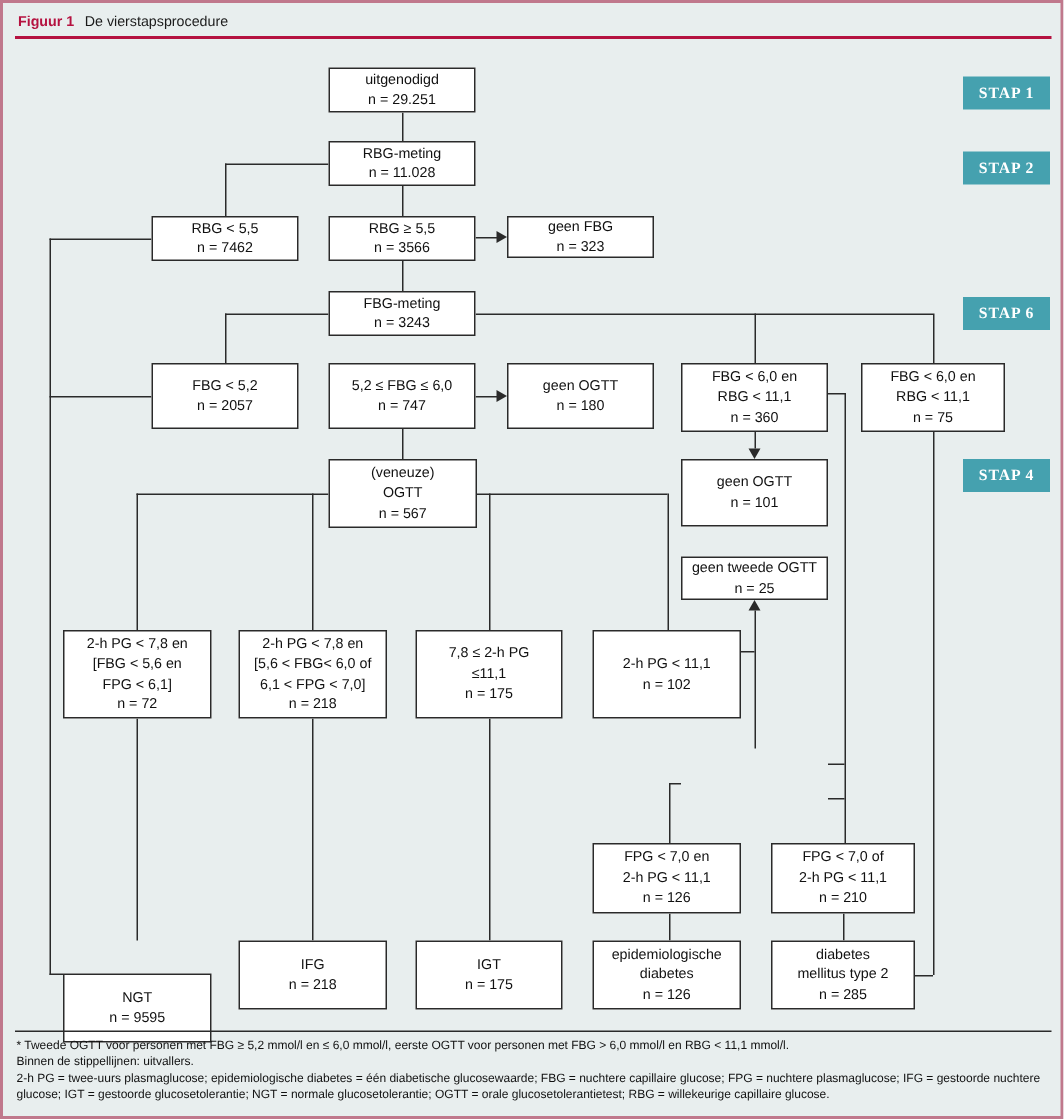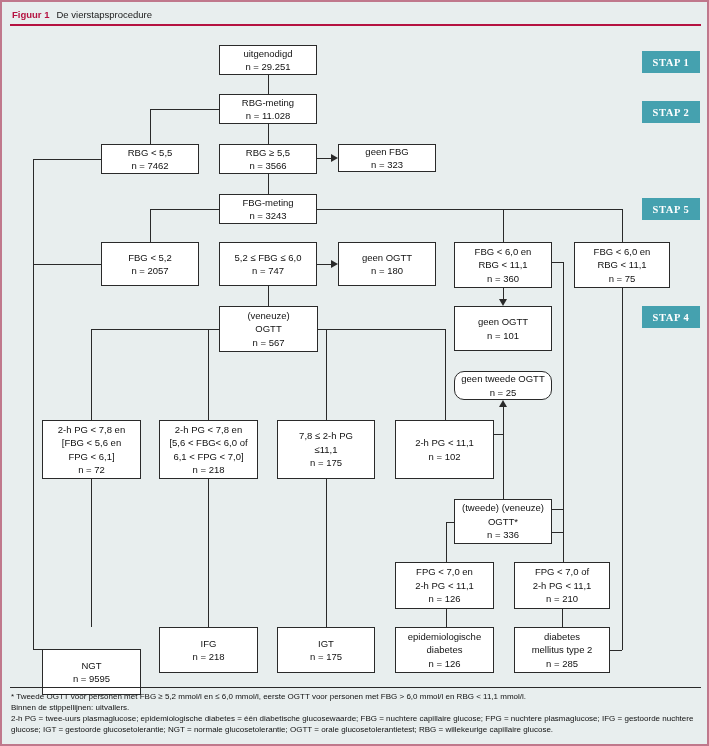--- a/index.html
+++ b/index.html
@@ -35,21 +35,21 @@
 
 <div class="canvas">
 
   <div class="titlebar">
     <span class="fig-label">Figuur 1</span><span>De vierstapsprocedure</span>
   </div>
   <div class="title-rule"></div>
 
   <div class="stap" style="top:49px;">STAP 1</div>
   <div class="stap" style="top:99px;">STAP 2</div>
-  <div class="stap" style="top:196px;">STAP 5</div>
+  <div class="stap" style="top:196px;">STAP 6</div>
   <div class="stap" style="top:304px;">STAP 4</div>
 
   <div class="ln" style="left:266px;top:73px;width:1px;height:19px;"></div>
   <div class="ln" style="left:148px;top:107px;width:69px;height:1px;"></div>
   <div class="ln" style="left:148px;top:107px;width:1px;height:35px;"></div>
   <div class="ln" style="left:266px;top:122px;width:1px;height:20px;"></div>
   <div class="ln" style="left:31px;top:157px;width:68px;height:1px;"></div>
   <div class="ln" style="left:31px;top:157px;width:1px;height:491px;"></div>
   <div class="ln" style="left:31px;top:647px;width:9px;height:1px;"></div>
   <div class="ln" style="left:315px;top:156px;width:15px;height:1px;"></div>
@@ -137,21 +137,21 @@
     </div>
   <div class="node" style="left:217px;top:304px;width:99px;height:46px;">
       <div>(veneuze)</div>
       <div>OGTT</div>
       <div>n = 567</div>
     </div>
   <div class="node" style="left:452px;top:304px;width:98px;height:45px;">
       <div>geen OGTT</div>
       <div>n = 101</div>
     </div>
-  <div class="node" style="left:452px;top:369px;width:98px;height:29px;border-radius:10px;">
+  <div class="node" style="left:452px;top:369px;width:98px;height:29px;">
       <div>geen tweede OGTT</div>
       <div>n = 25</div>
     </div>
   <div class="node" style="left:40px;top:418px;width:99px;height:59px;">
       <div>2-h PG &lt; 7,8 en</div>
       <div>[FBG &lt; 5,6 en</div>
       <div>FPG &lt; 6,1]</div>
       <div>n = 72</div>
     </div>
   <div class="node" style="left:157px;top:418px;width:99px;height:59px;">
@@ -161,25 +161,20 @@
       <div>n = 218</div>
     </div>
   <div class="node" style="left:275px;top:418px;width:98px;height:59px;">
       <div>7,8 ≤ 2-h PG</div>
       <div>≤11,1</div>
       <div>n = 175</div>
     </div>
   <div class="node" style="left:393px;top:418px;width:99px;height:59px;">
       <div>2-h PG &lt; 11,1</div>
       <div>n = 102</div>
-    </div>
-  <div class="node" style="left:452px;top:497px;width:98px;height:45px;">
-      <div>(tweede) (veneuze)</div>
-      <div>OGTT*</div>
-      <div>n = 336</div>
     </div>
   <div class="node" style="left:393px;top:560px;width:99px;height:47px;">
       <div>FPG &lt; 7,0 en</div>
       <div>2-h PG &lt; 11,1</div>
       <div>n = 126</div>
     </div>
   <div class="node" style="left:512px;top:560px;width:96px;height:47px;">
       <div>FPG &lt; 7,0 of</div>
       <div>2-h PG &lt; 11,1</div>
       <div>n = 210</div>

